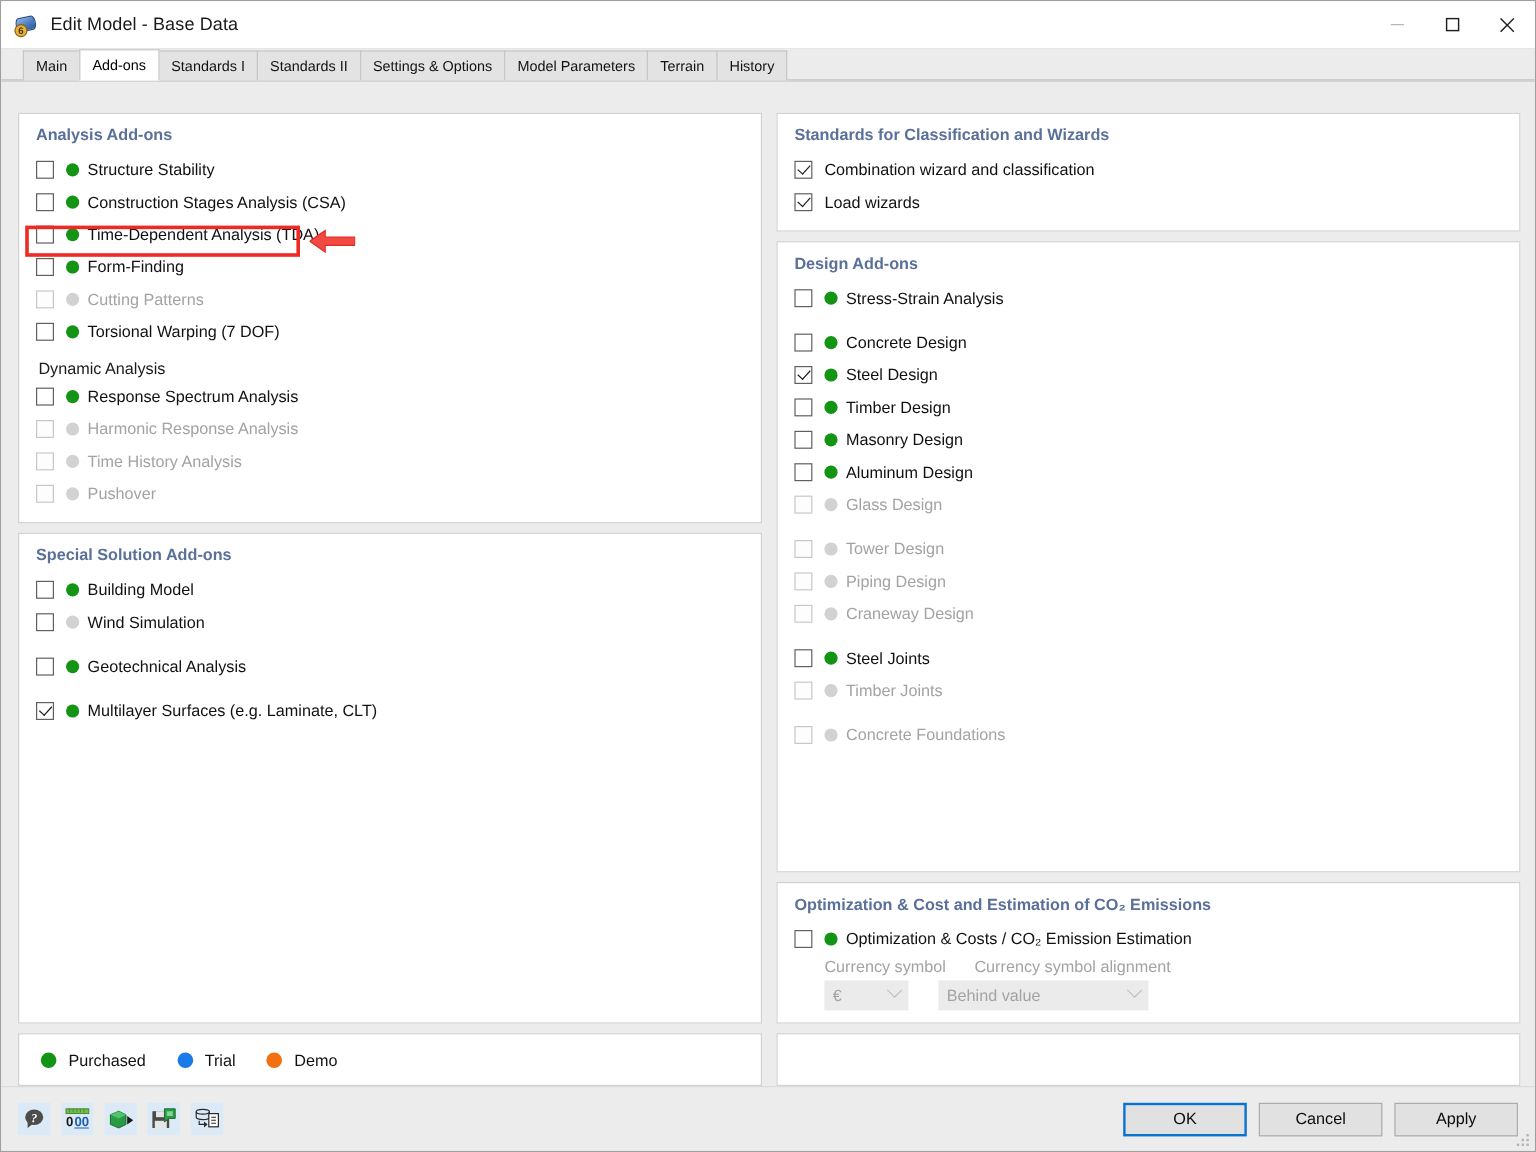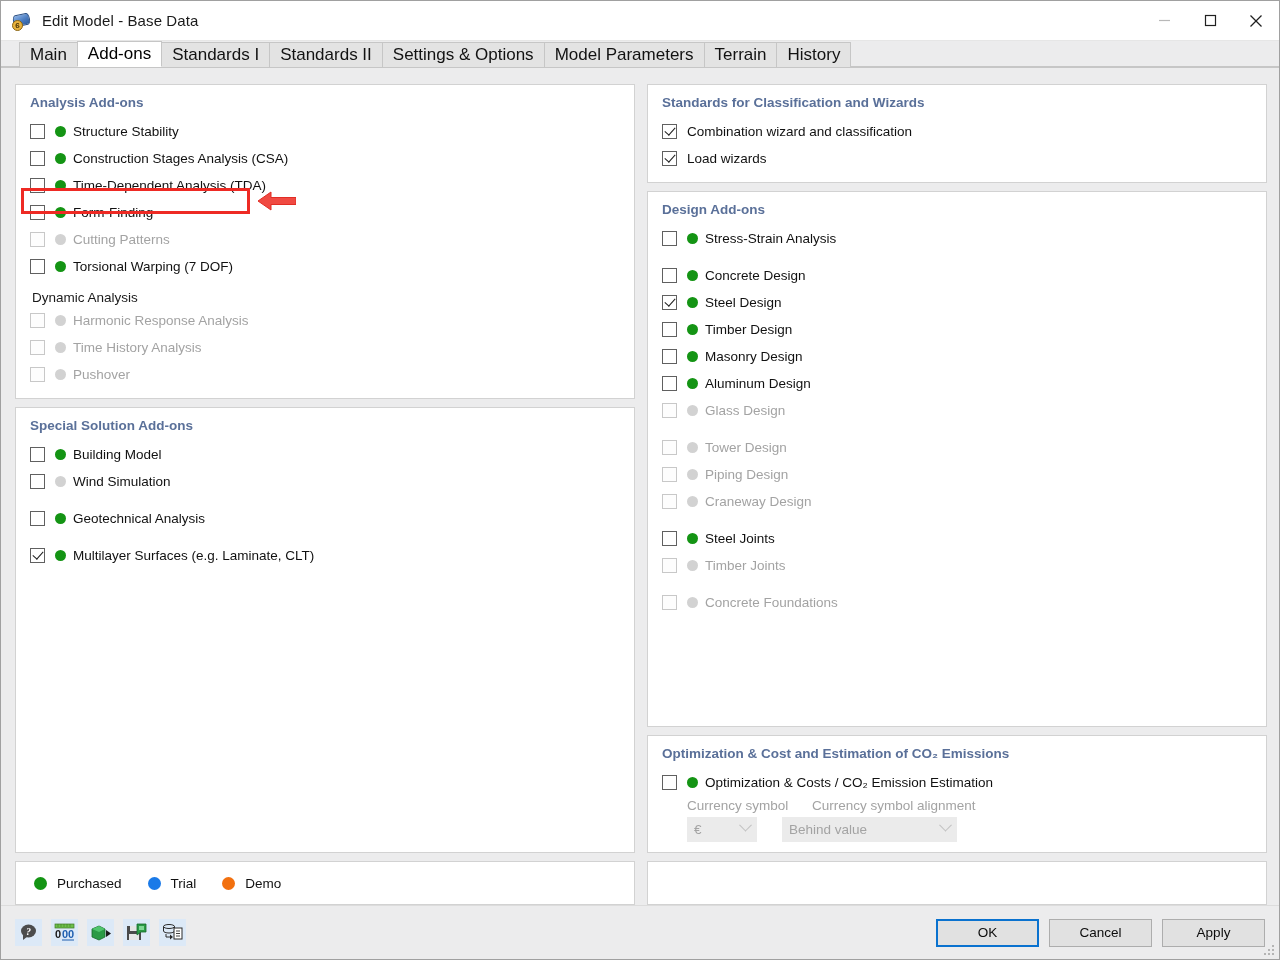--- a/index.html
+++ b/index.html
@@ -62,41 +62,41 @@
     display: flex; align-items: flex-end;
     padding-left: 18px;
     position: relative;
   }
   .tabstrip::after {
     content: ""; position: absolute; left: 0; right: 0; bottom: 0;
     height: 1px; background: #c6c6c6;
   }
   .tab {
     height: 25px; padding: 0 10px;
-    font-size: 17px; color: #121212;
+    font-size: 12px; color: #121212;
     display: flex; align-items: center;
     background: #e3e3e3;
     border: 1px solid #c6c6c6; border-bottom: none;
     margin-right: -1px;
     position: relative; z-index: 1;
     white-space: nowrap;
   }
   .tab.active {
     background: #ffffff; color: #000; height: 26px; z-index: 3;
     border-bottom: 1px solid #ffffff;
     text-align: right;
   }
 
   
   .body {
     flex: 1 1 auto;
     position: relative;
     background: #ececed;
     border-top: 1px solid #c6c6c6;
-    padding: 16px 14px 0 14px;
+    padding: 26px 14px 0 14px;
     display: flex; gap: 12px;
     min-height: 0;
   }
   .col { display: flex; flex-direction: column; gap: 8px; }
   .col-left { width: 620px; flex: 0 0 620px; }
   .col-right { width: 620px; flex: 0 0 620px; }
 
   .panel {
     background: #ffffff;
     border: 1px solid #d2d2d2;
@@ -305,20 +305,25 @@
               <span class="lbl muted">Cutting Patterns</span>
             </div>
             <div class="row">
               <div class="cb"></div>
               <span class="dot"></span>
               <span class="lbl">Torsional Warping (7 DOF)</span>
             </div>
           </div>
         <div class="subhead">Dynamic Analysis</div>
         <div id="dynamic-list">
+            <div class="row">
+              <div class="cb"></div>
+              <span class="dot"></span>
+              <span class="lbl">Response Spectrum Analysis</span>
+            </div>
             <div class="row">
               <div class="cb disabled"></div>
               <span class="dot gray"></span>
               <span class="lbl muted">Harmonic Response Analysis</span>
             </div>
             <div class="row">
               <div class="cb disabled"></div>
               <span class="dot gray"></span>
               <span class="lbl muted">Time History Analysis</span>
             </div>

